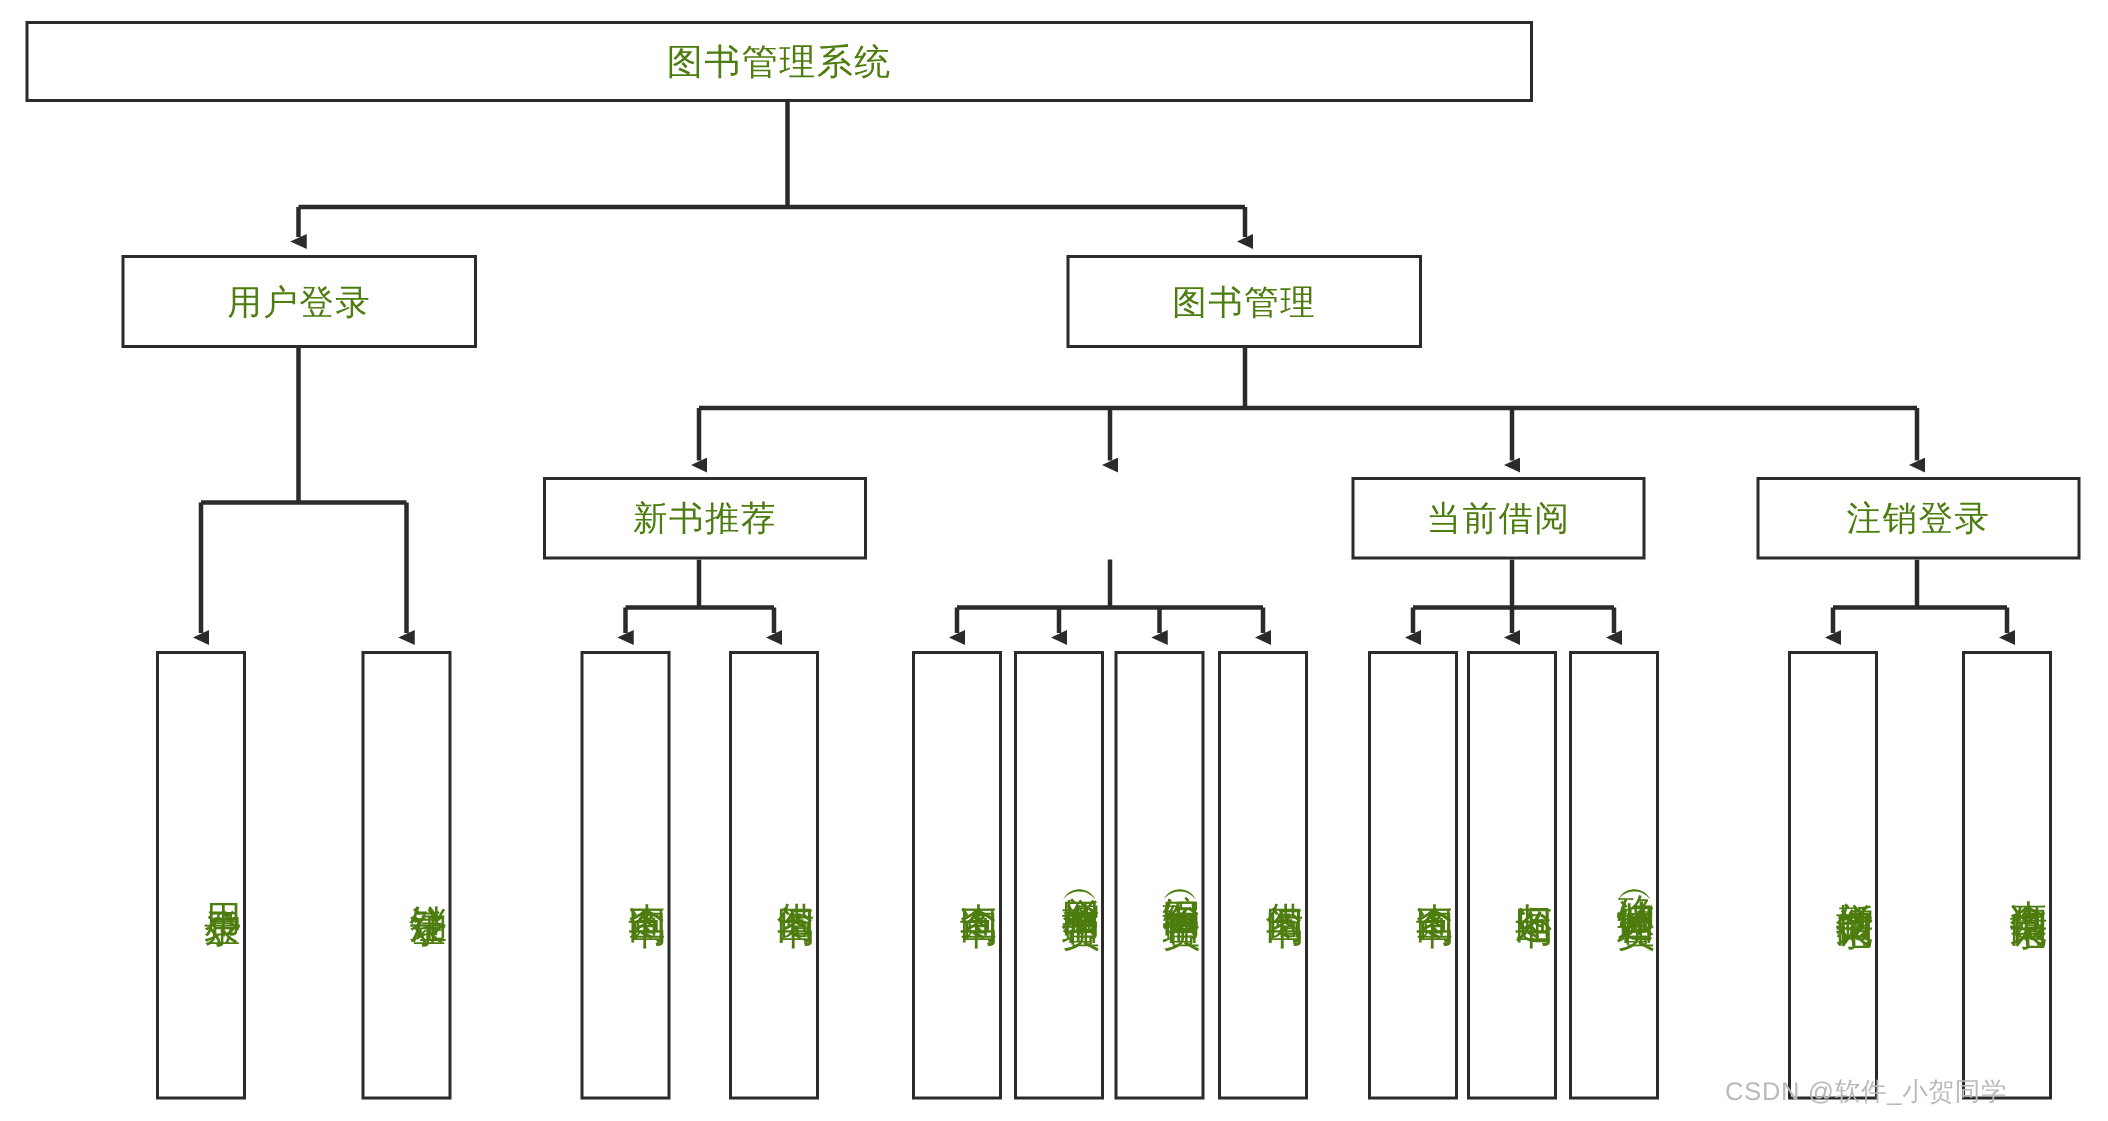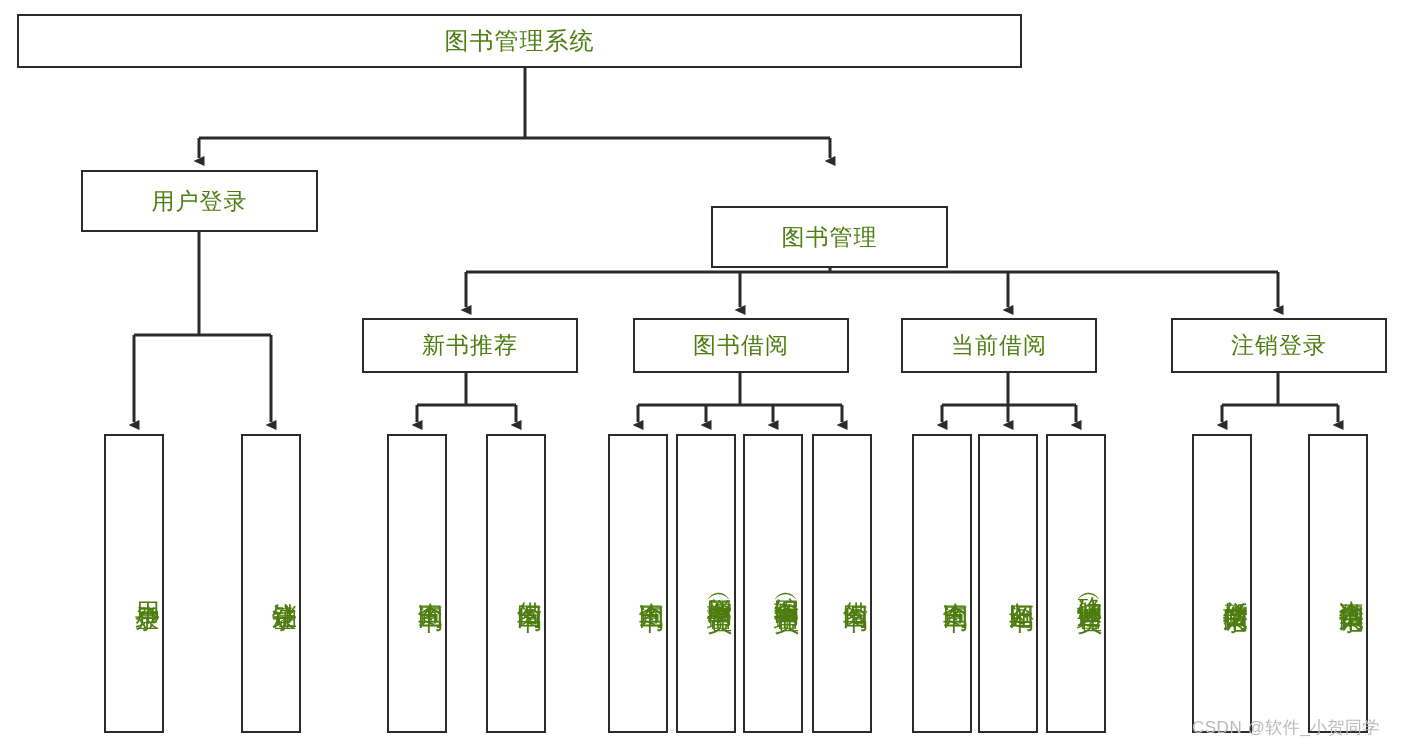--- a/index.html
+++ b/index.html
@@ -113,25 +113,24 @@
       <path d="M1222,405 L1338,405"></path>
       <path d="M1222,405 L1222,422" marker-end="url(#arrow)"></path>
       <path d="M1338,405 L1338,422" marker-end="url(#arrow)"></path>
     </g>
   </svg>
 
   <div class="node horiz root" style="left:17px; top:14px; width:1005px; height:54px;">图书管理系统</div>
 
   <div class="node horiz" style="left:81px; top:170px; width:237px; height:62px;">用户登录</div>
 
-  <div class="node horiz" style="left:711px; top:170px; width:237px; height:62px;margin-top:36px;">图书管理</div>
+  <div class="node horiz" style="left:711px; top:170px; width:237px; height:62px;">图书管理</div>
 
   <div class="node horiz" style="left:362px; top:318px; width:216px; height:55px;">新书推荐</div>
 
-  <div class="node horiz" style="left:633px; top:318px; width:216px; height:55px;">图书借阅</div>
 
   <div class="node horiz" style="left:901px; top:318px; width:196px; height:55px;">当前借阅</div>
 
   <div class="node horiz" style="left:1171px; top:318px; width:216px; height:55px;">注销登录</div>
 
   <div class="node vert" style="left:104px; top:434px; width:60px; height:299px;">用户登录</div>
 
   <div class="node vert" style="left:241px; top:434px; width:60px; height:299px;">注销登录</div>
 
   <div class="node vert" style="left:387px; top:434px; width:60px; height:299px;">查询图书</div>
@@ -149,15 +148,15 @@
   <div class="node vert" style="left:912px; top:434px; width:60px; height:299px;">查询图书</div>
 
   <div class="node vert" style="left:978px; top:434px; width:60px; height:299px;">归还图书</div>
 
   <div class="node vert" style="left:1046px; top:434px; width:60px; height:299px;">确认归还（管理员）</div>
 
   <div class="node vert" style="left:1192px; top:434px; width:60px; height:299px;">新增借阅记录</div>
 
   <div class="node vert" style="left:1308px; top:434px; width:60px; height:299px;">查询借阅记录</div>
 
-  <div class="watermark" style="left:1192px; top:716px;">CSDN @软件_小贺同学</div>
+  <div class="watermark" style="left:1150px; top:716px;">CSDN @软件_小贺同学</div>
 
 </div>
 
 </body></html>

